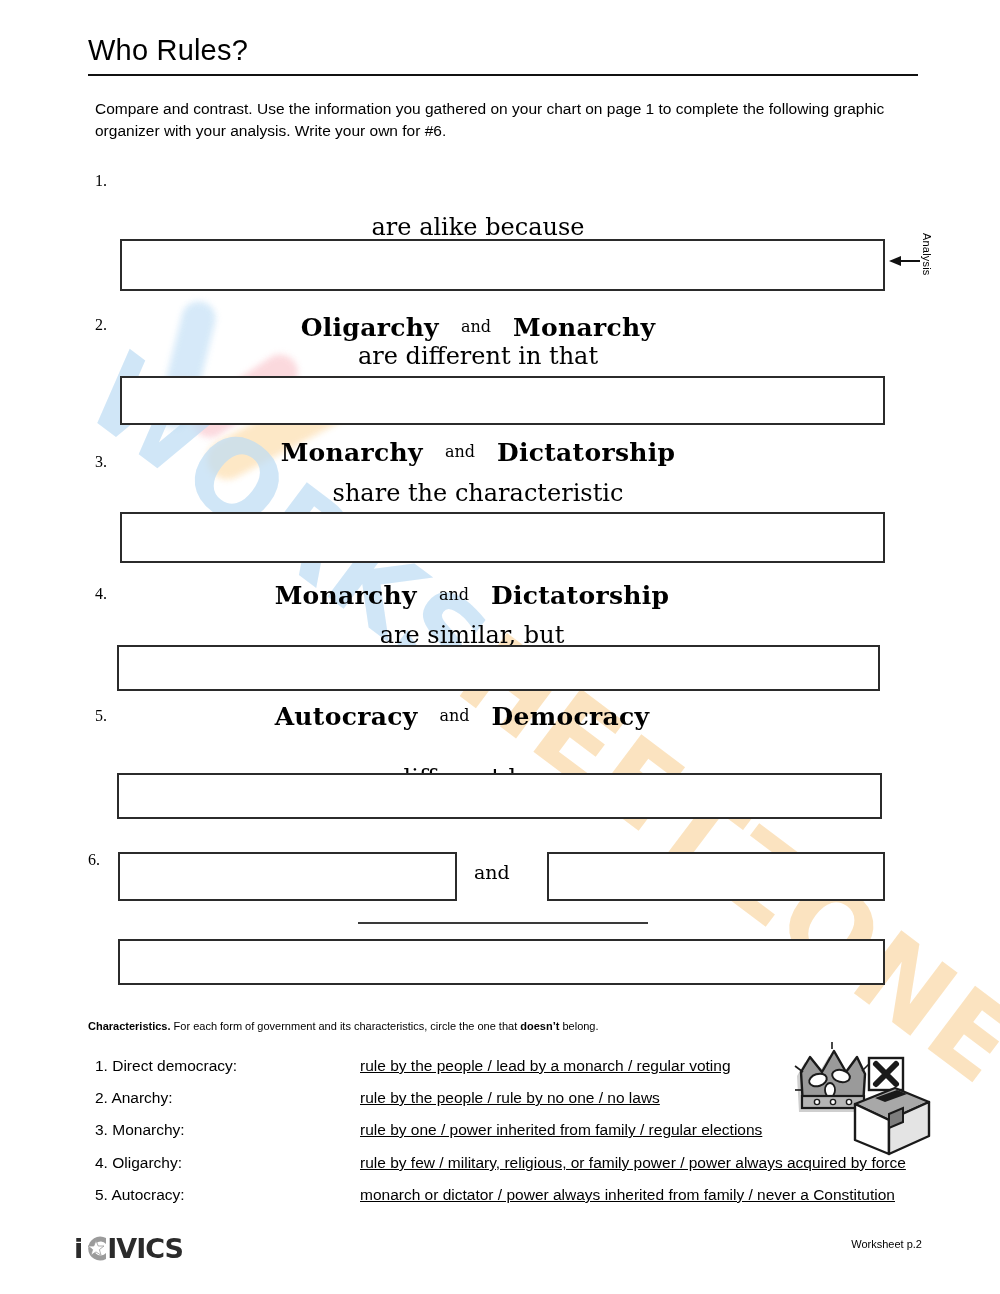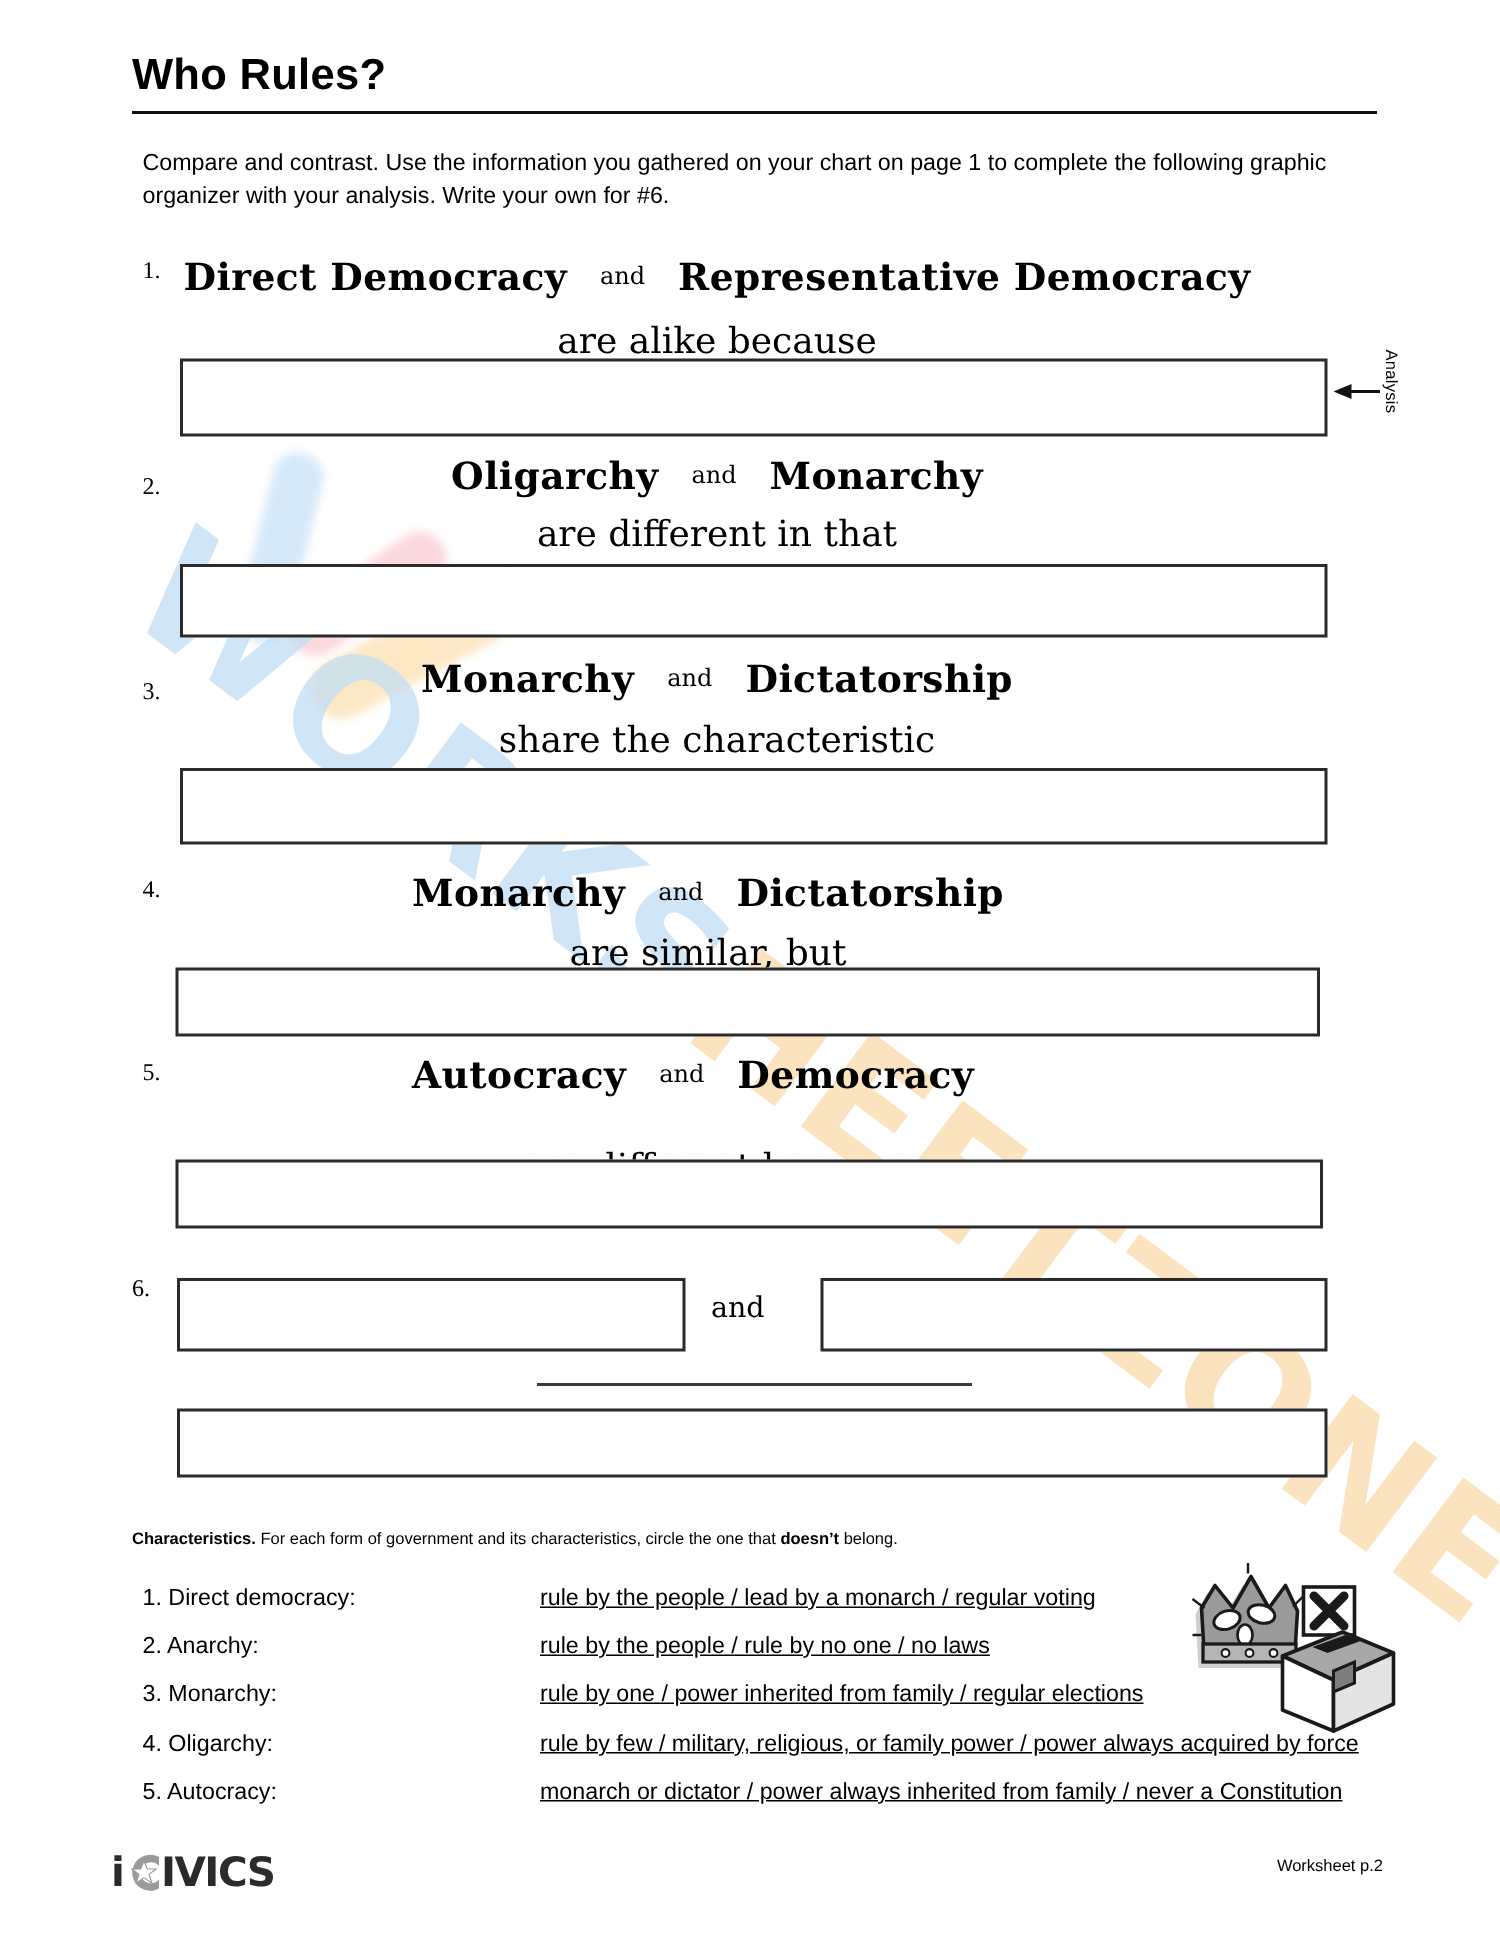--- a/index.html
+++ b/index.html
@@ -54,21 +54,21 @@
     inset: 0;
     z-index: 2;
   }
 
   
   .title {
     position: absolute;
     left: 88px;
     top: 34px;
     font-size: 29px;
-    font-weight: 700;
+    font-weight: 400;
     letter-spacing: .2px;
   }
   .title-rule {
     position: absolute;
     left: 88px;
     top: 74px;
     width: 830px;
     height: 2px;
     background: #111;
   }
@@ -212,34 +212,31 @@
 </div>
 
 <div id="page">
 
   <div class="title">Who Rules?</div>
   <div class="title-rule"></div>
 
   <div class="instructions"><b>Compare and contrast.</b><span> Use the information you gathered on your chart on page 1 to complete the following graphic organizer with your analysis. Write your own for #6.</span></div>
 
   <div class="num" style="left:95px; top:172px;">1.</div>
-  <div class="pair" style="left:38px; top:170px;">
-    <span class="goth">Direct Democracy</span><span class="conj">and</span><span class="goth">Representative Democracy</span>
-  </div>
   <div class="relation" style="left:38px; top:213px;">are alike because</div>
   <div class="answer-box" style="left:120px; top:239px; width:761px; height:48px;"></div>
 
   <svg class="analysis-arrow" viewBox="0 0 32 12">
     <line x1="31" y1="6" x2="9" y2="6" stroke="#111" stroke-width="2"></line>
     <polygon points="0,6 12,1 12,11" fill="#111"></polygon>
   </svg>
   <div class="analysis-label">Analysis</div>
 
   <div class="num" style="left:95px; top:316px;">2.</div>
-  <div class="pair" style="left:38px; top:303px;">
+  <div class="pair" style="left:38px; top:313px;">
     <span class="goth">Oligarchy</span><span class="conj">and</span><span class="goth">Monarchy</span>
   </div>
   <div class="relation" style="left:38px; top:342px;">are different in that</div>
   <div class="answer-box" style="left:120px; top:376px; width:761px; height:45px;"></div>
 
   <div class="num" style="left:95px; top:453px;">3.</div>
   <div class="pair" style="left:38px; top:438px;">
     <span class="goth">Monarchy</span><span class="conj">and</span><span class="goth">Dictatorship</span>
   </div>
   <div class="relation" style="left:38px; top:479px;">share the characteristic</div>

